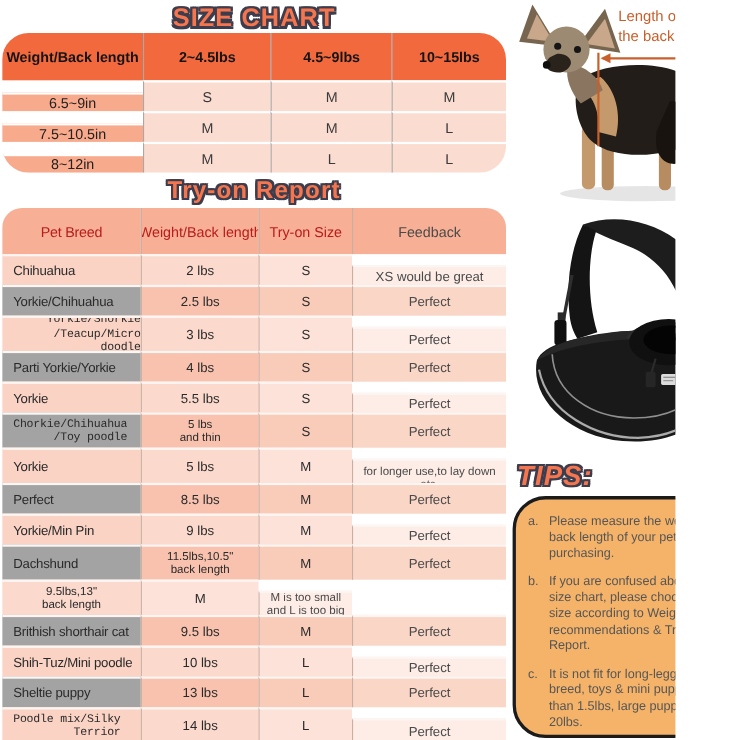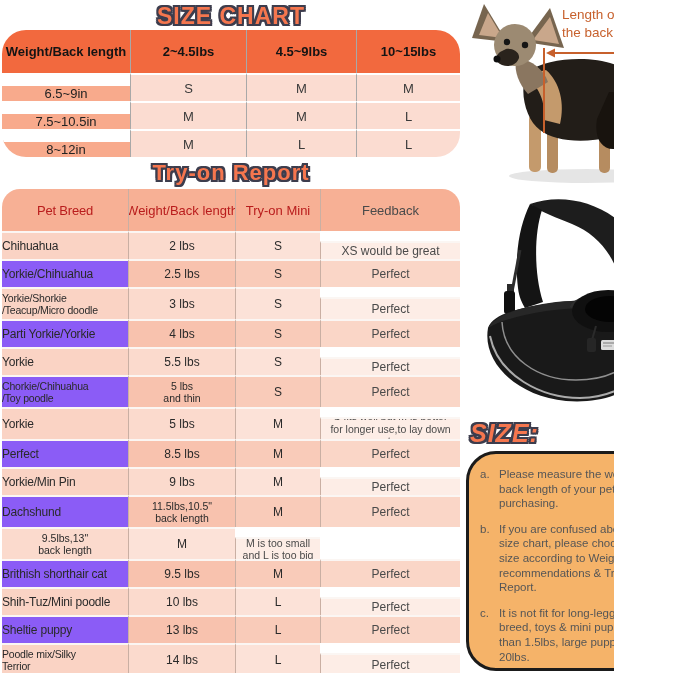--- a/index.html
+++ b/index.html
@@ -37,28 +37,28 @@
     position: absolute; left: 2px; top: 189px; width: 458px;
     border-radius: 18px 18px 0 0; overflow: hidden;
   }
   .t-row { display: grid; grid-template-columns: 126px 107px 85px 1fr; height: 28px; }
   .t-row.t-header { height: 42px; }
   .t-row.tall { height: 32px; }
   .t-cell {
     display: flex; align-items: center; justify-content: center;
     font-size: 12px; color: #2A2A2A; white-space: nowrap; overflow: hidden;
   }
-  .t-cell.c0 { justify-content: flex-start; letter-spacing: -0.2px; }
+  .t-cell.c0 { justify-content: flex-start; padding-left: 10px; letter-spacing: -0.2px; }
   .t-header .t-cell { background: #F7B095; color: #b91c1c; font-size: 13px; justify-content: center; padding-left: 0; }
   .t-cell.c3 { color: #4A4A4A; }
   .t-cell.small { font-size: 10.5px; line-height: 1.18; white-space: pre-line; text-align: center; }
-  .t-cell.c0.small { text-align: left; }
+  .t-cell.c0.small { text-align: right; font-family: Liberation Mono, monospace; }
   .t-row.light .c0 { background: #FAD3C4; } .t-row.light .c1 { background: #FBDACD; }
   .t-row.light .c2 { background: #FCE2D8; } .t-row.light .c3 { background: #FDEDE6; margin-top: 10px; }
-  .t-row.dark  .c0 { background: #8b5cf6; } .t-row.dark  .c1 { background: #F8C2AE; }
+  .t-row.dark  .c0 { background: #a3a3a3; } .t-row.dark  .c1 { background: #F8C2AE; }
   .t-row.dark  .c2 { background: #F9CBB9; } .t-row.dark  .c3 { background: #FAD6C7; }
   .t-row:not(.t-header) .t-cell { border-top: 2px solid #FBF6F3; }
   .t-cell:not(:first-child) { border-left: 1px solid #C9AFA3; }
 
   
   .dog-fig { position: absolute; left: 462px; top: 0; width: 217px; height: 185px; }
   .dog-fig svg { position: absolute; left: 0; top: 0; }
   .measure-label {
     position: absolute; left: 100px; top: 6px; width: 96px; text-align: left;
     color: #C7602C; font-size: 13.5px; line-height: 1.35; font-weight: 400;
@@ -113,21 +113,21 @@
   </div>
 </div>
   </div>
 
   <div class="bubble-title tryon-title">Try-on Report</div>
 
   <div class="tryon-table">
     <div class="t-row t-header">
       <div class="t-cell c0">Pet Breed</div>
       <div class="t-cell c1">Weight/Back length</div>
-      <div class="t-cell c2">Try-on Mini</div>
+      <div class="t-cell c2">Try-on Size</div>
       <div class="t-cell c3">Feedback</div>
     </div>
     <div>
   <div class="t-row light">
     <div class="t-cell c0">Chihuahua</div>
     <div class="t-cell c1">2 lbs</div>
     <div class="t-cell c2">S</div>
     <div class="t-cell c3">XS would be great</div>
   </div>
 
@@ -305,21 +305,21 @@
       <ellipse cx="142" cy="119" rx="25" ry="13" fill="#040404"></ellipse>
 
       <path d="M128,136 L124,150" stroke="#2B2B2B" stroke-width="2"></path>
       <rect x="119" y="148" width="9" height="14" rx="2" fill="#262626"></rect>
       <rect x="133" y="150" width="15" height="10" rx="1.5" fill="#DCDCDC"></rect>
       <line x1="135" y1="153" x2="146" y2="153" stroke="#777" stroke-width="1"></line>
       <line x1="135" y1="156" x2="144" y2="156" stroke="#999" stroke-width="1"></line>
     </svg>
   </div>
 
-  <div class="bubble-title tips-title">SIZE:</div>
+  <div class="bubble-title tips-title">TIPS:</div>
   <div class="tips-box">
   <div class="tip-item">
     <div class="tip-marker">a.</div>
     <div class="tip-text">Please measure the weight &amp; back length of your pet before purchasing.</div>
   </div>
 
   <div class="tip-item">
     <div class="tip-marker">b.</div>
     <div class="tip-text">If you are confused about the size chart, please choose the size according to Weight recommendations &amp; Try-on Report.</div>
   </div>

